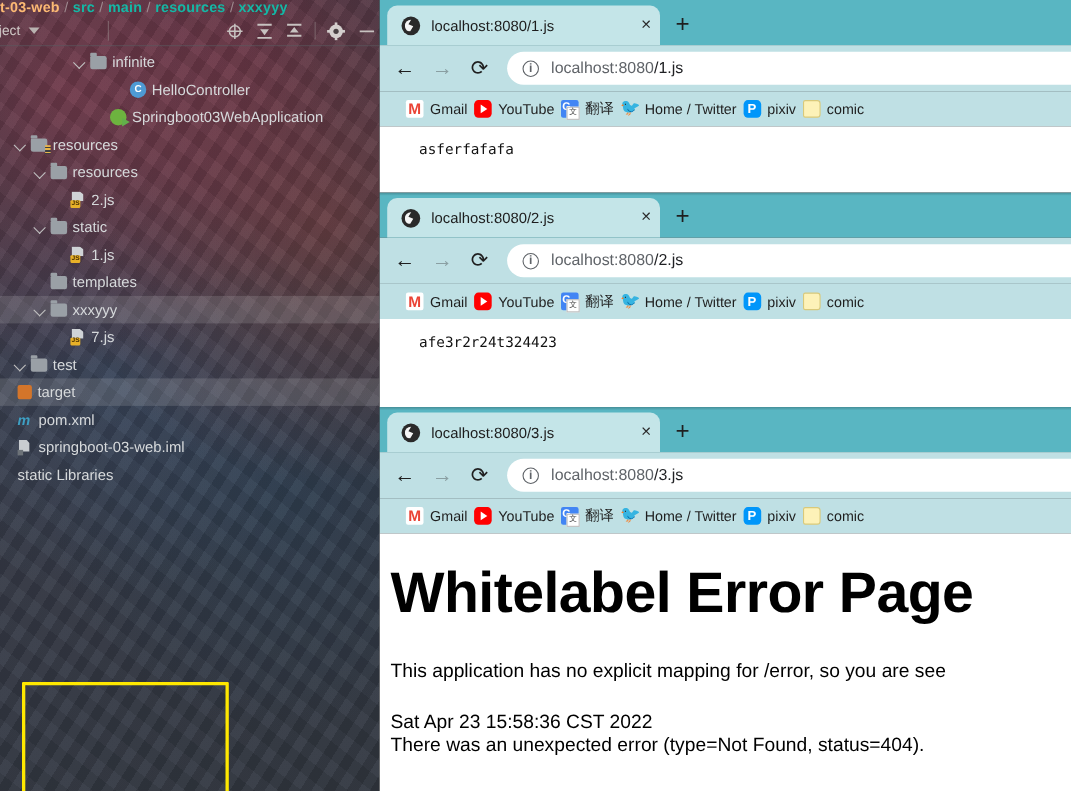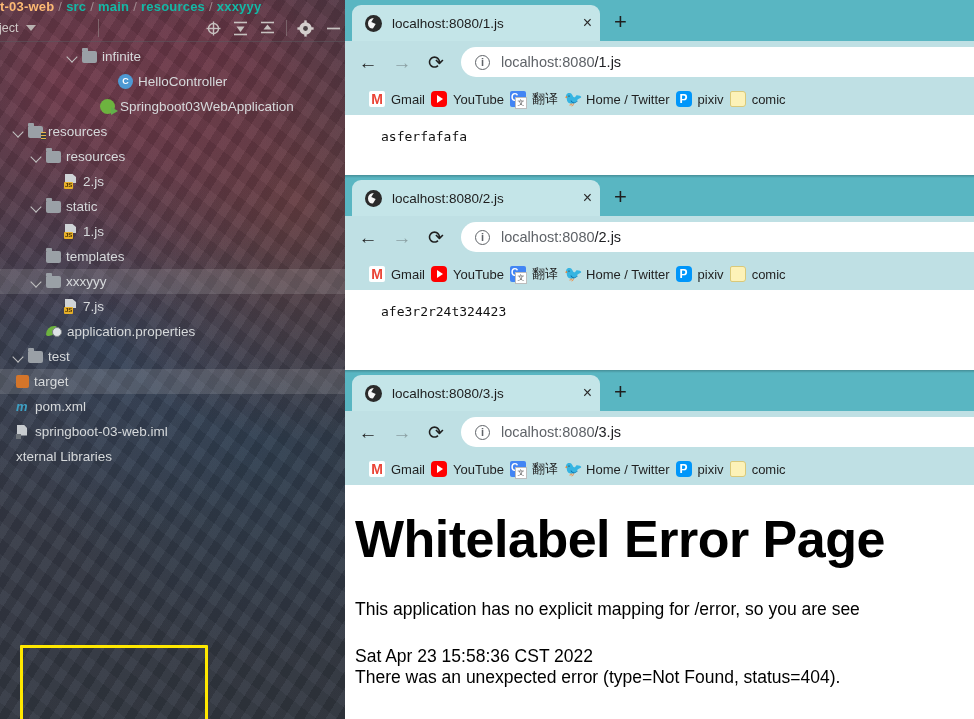--- a/index.html
+++ b/index.html
@@ -292,25 +292,20 @@
         <div class="node indent-2 sel">
           <span class="chev"></span>
           <span class="ic ic-folder"></span>
           <span class="nlabel">xxxyyy</span>
         </div>
         <div class="node indent-3">
           <span class="chev empty"></span>
           <span class="ic ic-js"></span>
           <span class="nlabel">7.js</span>
         </div>
-        <div class="node indent-2">
-          <span class="chev empty"></span>
-          <span class="ic ic-prop"></span>
-          <span class="nlabel">application.properties</span>
-        </div>
         <div class="node indent-1">
           <span class="chev"></span>
           <span class="ic ic-folder"></span>
           <span class="nlabel">test</span>
         </div>
         <div class="node indent-0 sel">
           <span class="chev empty"></span>
           <span class="ic ic-target"></span>
           <span class="nlabel">target</span>
         </div>
@@ -319,21 +314,21 @@
           <span class="ic ic-m">m</span>
           <span class="nlabel">pom.xml</span>
         </div>
         <div class="node indent-0">
           <span class="chev empty"></span>
           <span class="ic ic-iml"></span>
           <span class="nlabel">springboot-03-web.iml</span>
         </div>
         <div class="node indent-0">
           <span class="chev empty"></span>
-          <span class="nlabel">xternal Libraries</span>
+          <span class="nlabel">static Libraries</span>
         </div>
       </div>
 
     <div id="yellow-box"></div>
 
   </div>
 
   <div class="bwin" id="bwin1">
     <div class="tabstrip">
       <div class="tab">

